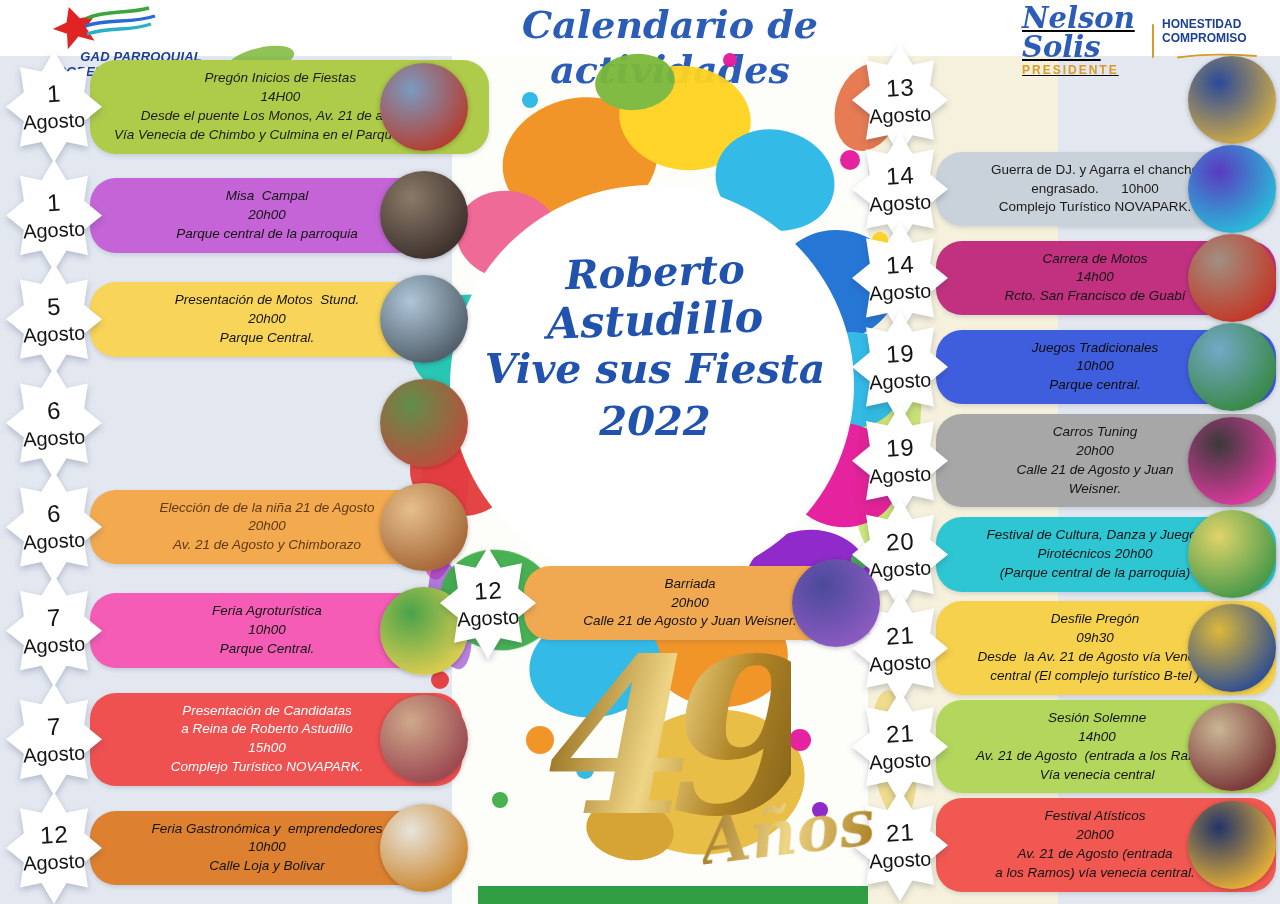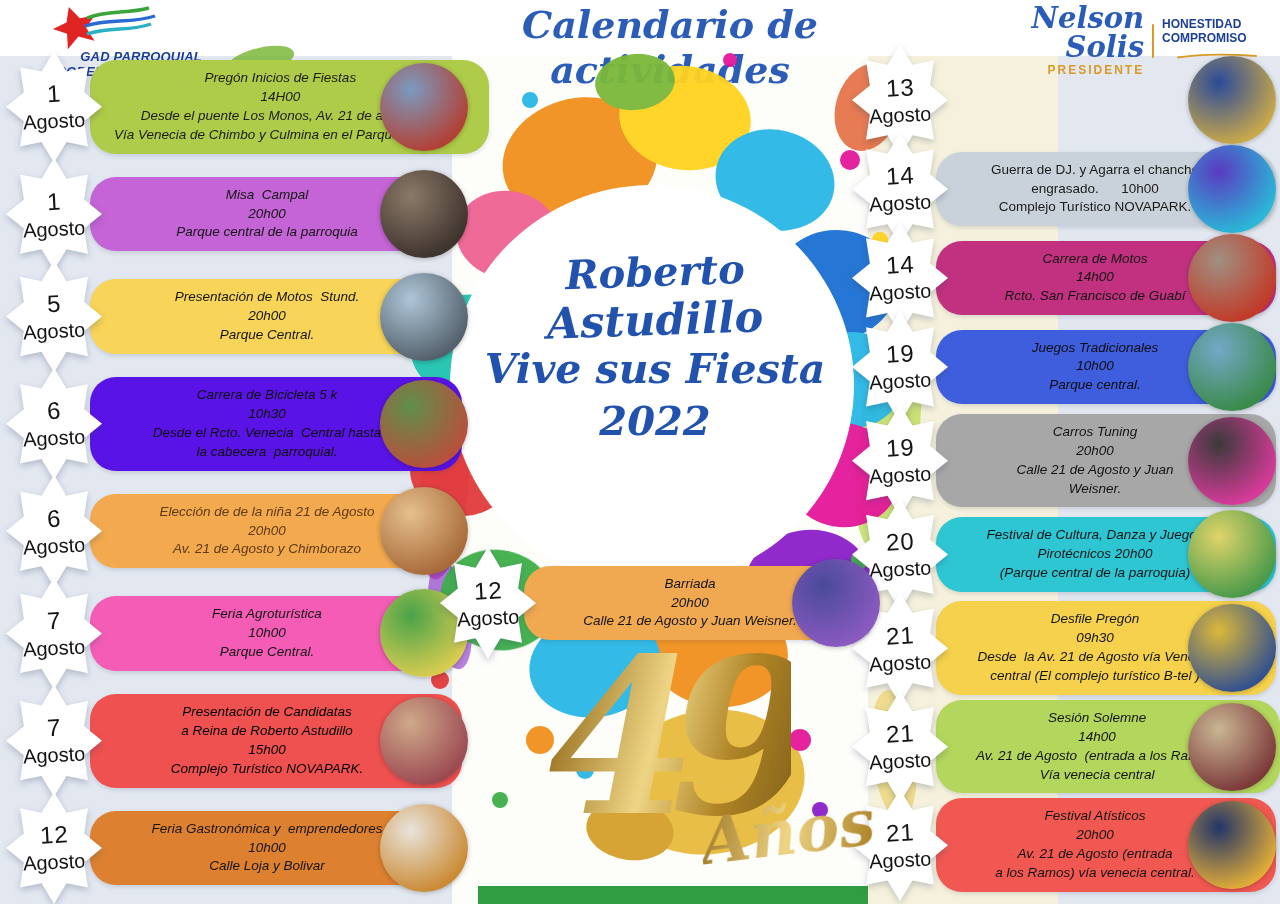--- a/index.html
+++ b/index.html
@@ -13,21 +13,21 @@
   .band-top    { position:absolute; left:0; top:0; width:1280px; height:56px; background:#ffffff; }
 
   
   .logo { position:absolute; left:2px; top:4px; width:200px; text-align:right; }
   .logo svg { display:block; margin:0 auto; }
   .logo-text { font-size:13px; font-weight:bold; font-style:italic; color:#1b3f94; line-height:1.12; letter-spacing:.2px; }
   .main-title { position:absolute; left:440px; top:2px; width:460px; text-align:center;
                 font-family:"DejaVu Serif", serif; font-style:italic; font-weight:600;
                 font-size:38px; color:#2a5cb8; }
   .brand { position:absolute; left:1022px; top:4px; width:250px; display:flex; align-items:center; }
-  .brand-left { text-align:right; }
+  .brand-left { text-align:left;text-decoration:underline; }
   .brand-name { font-family:"DejaVu Serif", serif; font-style:italic; font-weight:600; font-size:29px; color:#2a5cb8; line-height:1; }
   .brand-role { font-size:12px; font-weight:bold; letter-spacing:2px; color:#d99a26; margin-top:1px; }
   .brand-divider { width:3px; height:34px; background:#d99a26; margin:0 8px; border-radius:2px; }
   .brand-values { font-size:12px; font-weight:bold; color:#1b3f94; line-height:1.1; }
   .brand-swoosh { height:6px; }
 
   
   .splat { position:absolute; border-radius:50%; }
 
   
@@ -229,28 +229,20 @@
       </div>
       <div class="photo" title="motorcycle-stunt" style="background: radial-gradient(circle at 35% 30%, rgb(174, 198, 216), rgb(84, 97, 108) 75%);"></div>
     </div>
       <div class="event-row">
       <div class="star-wrap">
         <div class="star">
           <div class="date-num">6</div>
           <div class="date-month">Agosto</div>
         </div>
       </div>
-      <div class="banner" style="background: rgb(90, 19, 230); color: rgb(13, 13, 13);">
-        <div class="event-lines">
-            <div class="event-line">Carrera de Bicicleta 5 k</div>
-            <div class="event-line">10h30</div>
-            <div class="event-line">Desde el Rcto. Venecia  Central hasta</div>
-            <div class="event-line">la cabecera  parroquial.</div>
-          </div>
-      </div>
       <div class="photo" title="cyclists-group" style="background: radial-gradient(circle at 35% 30%, rgb(95, 143, 74), rgb(184, 80, 60) 75%);"></div>
     </div>
       <div class="event-row">
       <div class="star-wrap">
         <div class="star">
           <div class="date-num">6</div>
           <div class="date-month">Agosto</div>
         </div>
       </div>
       <div class="banner" style="background: rgb(243, 169, 78); color: rgb(95, 58, 22);">
@@ -278,21 +270,21 @@
       </div>
       <div class="photo" title="produce-stand" style="background: radial-gradient(circle at 35% 30%, rgb(73, 163, 74), rgb(216, 204, 80) 75%);"></div>
     </div>
       <div class="event-row">
       <div class="star-wrap">
         <div class="star">
           <div class="date-num">7</div>
           <div class="date-month">Agosto</div>
         </div>
       </div>
-      <div class="banner" style="background: rgb(238, 81, 79); color: #000000;">
+      <div class="banner" style="background: rgb(238, 81, 79); color: #ffffff;">
         <div class="event-lines">
             <div class="event-line">Presentación de Candidatas</div>
             <div class="event-line">a Reina de Roberto Astudillo</div>
             <div class="event-line">15h00</div>
             <div class="event-line">Complejo Turístico NOVAPARK.</div>
           </div>
       </div>
       <div class="photo" title="queen-candidates" style="background: radial-gradient(circle at 35% 30%, rgb(207, 169, 138), rgb(156, 74, 82) 75%);"></div>
     </div>
       <div class="event-row">

